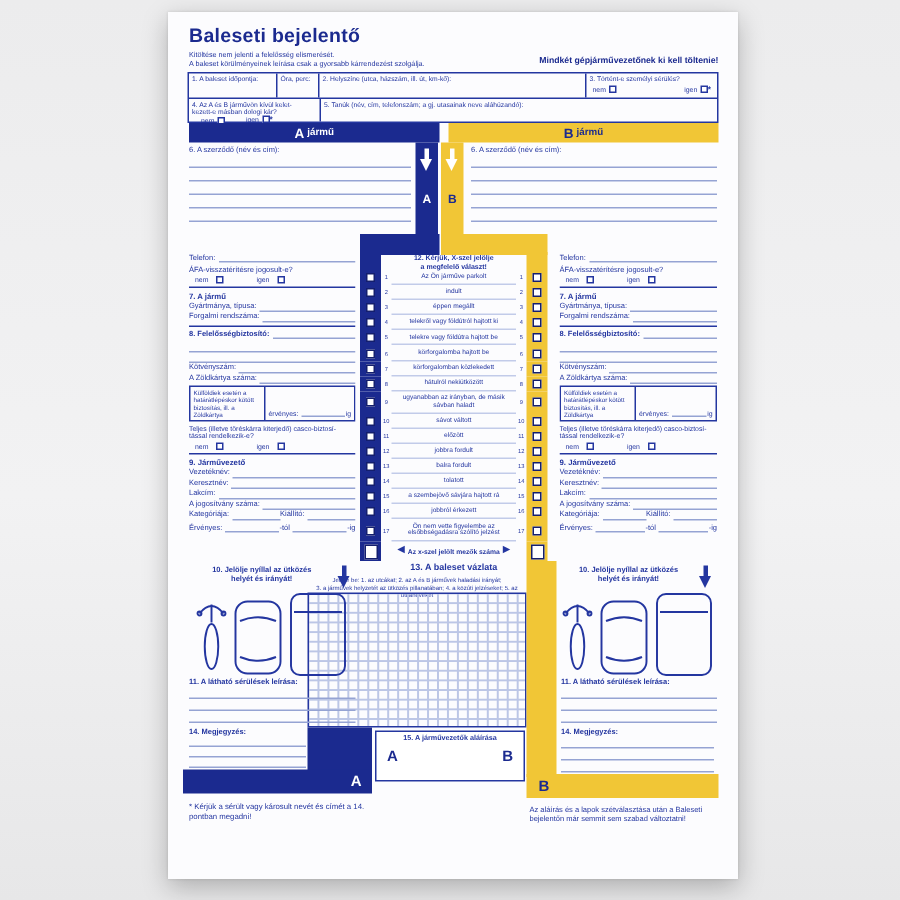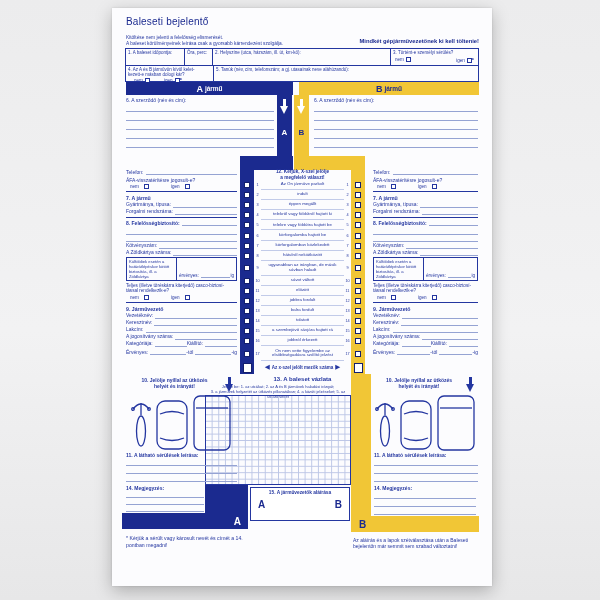--- a/index.html
+++ b/index.html
@@ -7,21 +7,21 @@
     font-family:"Liberation Sans","DejaVu Sans",sans-serif;}
   .paper{position:absolute;left:112px;top:8px;width:380px;height:578px;
     background:#fcfcfe;box-shadow:0 5px 16px rgba(0,0,0,.25),0 0 2px rgba(0,0,0,.12);}
   .paper *{box-sizing:border-box;}
   :root{--blue:#2436a0;--navy:#1b2a8f;--yellow:#f1c636;--wl:#95a3d3;--grid:#bcc6e6;}
 
   .abs{position:absolute;}
   .b{font-weight:700;}
 
   
-  .title{left:14px;top:8px;font-size:10px;font-weight:400;color:var(--navy);letter-spacing:.2px;}
+  .title{left:14px;top:8px;font-size:13px;font-weight:700;color:var(--navy);letter-spacing:.2px;}
   .sub{left:14px;font-size:4.8px;color:var(--blue);line-height:1.2;}
   .fillnote{right:13px;top:30px;font-size:5.8px;font-weight:700;color:var(--navy);}
 
   
   .toptable{left:13px;top:40px;width:354px;border:1px solid var(--blue);}
   .trow{display:flex;}
   .trow+.trow{border-top:1px solid var(--blue);}
   .tcell{font-size:4.5px;color:var(--blue);padding:1px 2px;line-height:1.15;}
   .tcell+.tcell{border-left:1px solid var(--blue);}
   .tc-col{display:flex;flex-direction:column;justify-content:space-between;}

